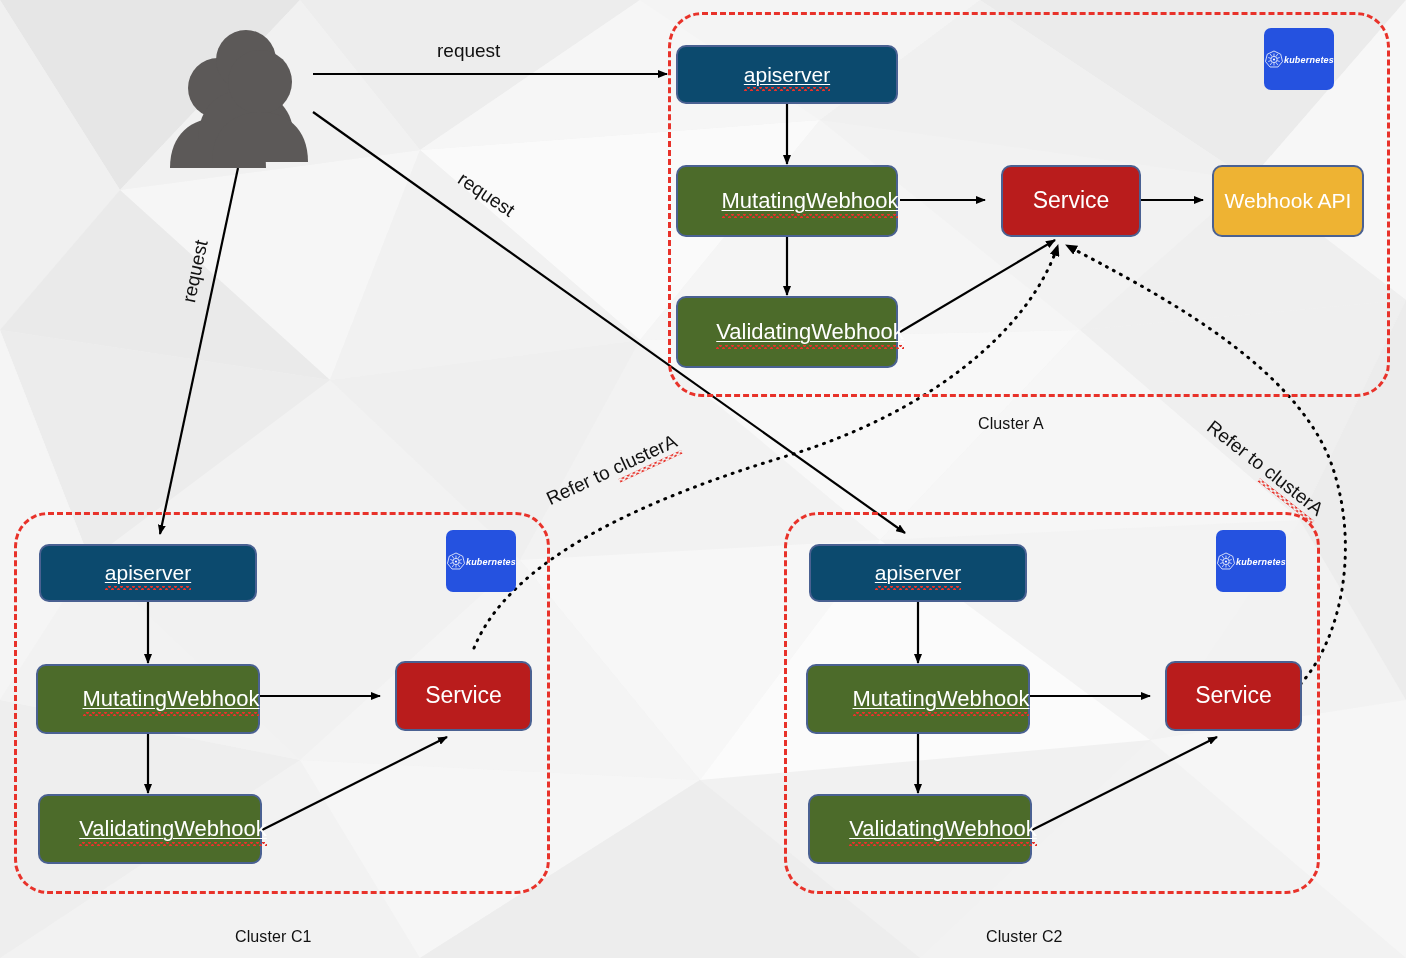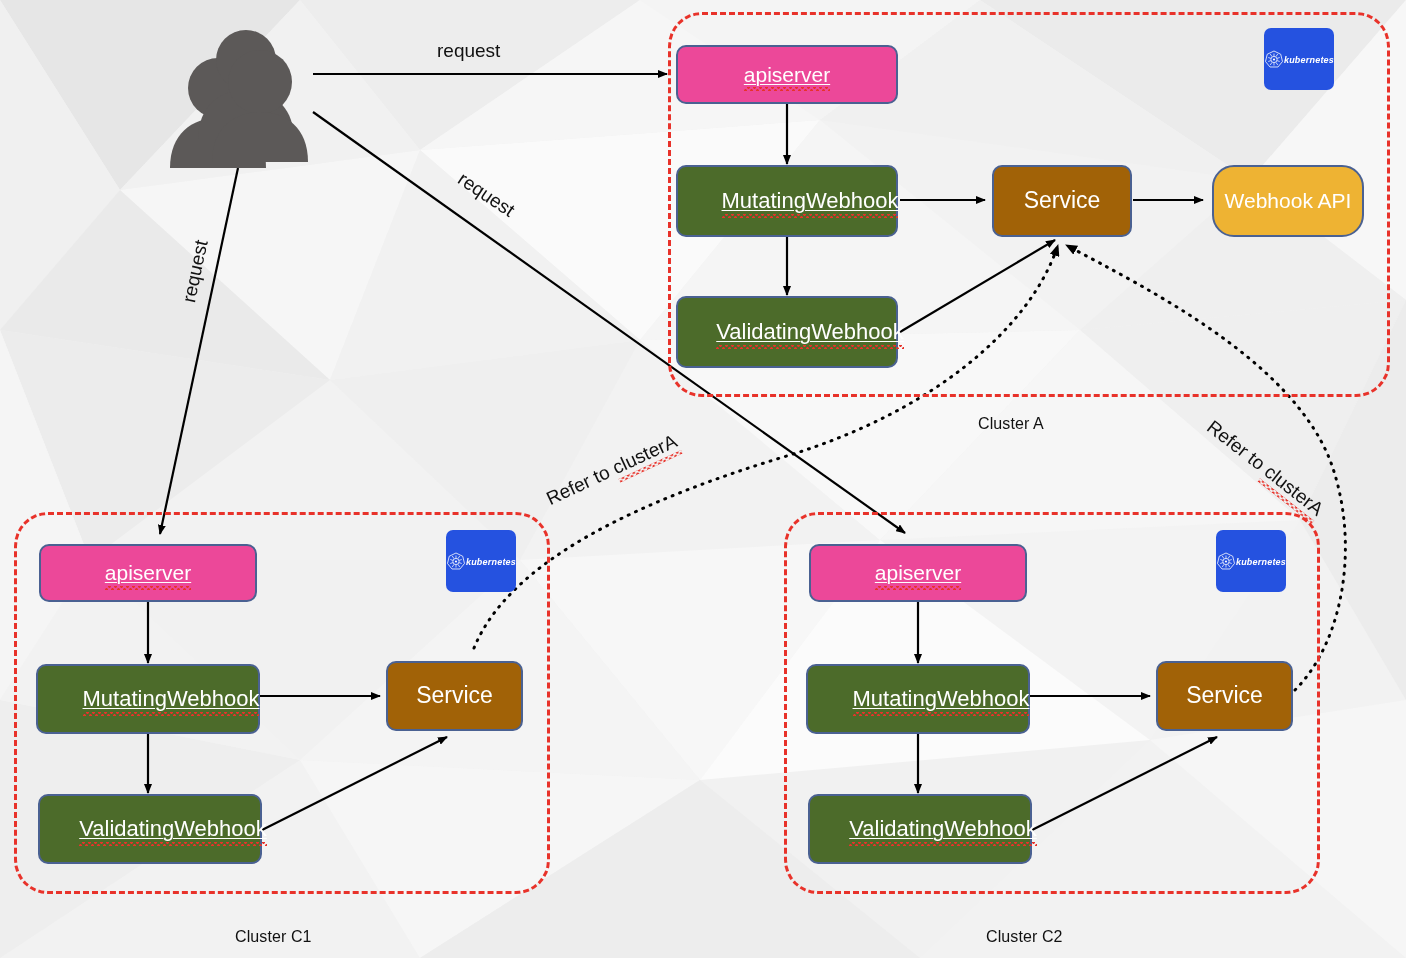--- a/index.html
+++ b/index.html
@@ -39,24 +39,24 @@
     box-sizing:border-box;
     border:2px solid #4a6192;
     border-radius:10px;
     display:flex;align-items:center;justify-content:center;
     color:#ffffff;
     text-align:center;
     line-height:1.1;
     user-select:none;
   }
   .node span{position:relative;display:inline-block;}
-  .node.blue{background:#ec4899;}
+  .node.blue{background:#0c4a6e;}
   .node.green{background:#4c6b2a;padding-left:46px;}
-  .node.purple{background:#a16207;border-color:#4a6192;}
-  .node.orange{background:#eeb333;border-radius:22px;}
+  .node.purple{background:#b91c1c;border-color:#4a6192;margin-left:9px;}
+  .node.orange{background:#eeb333;}
 
   
   .sq{
     position:relative;
     text-decoration:underline;
     text-decoration-color:#ffffff;
     text-decoration-thickness:1px;
     text-underline-offset:2px;
   }
   .sq::after{

